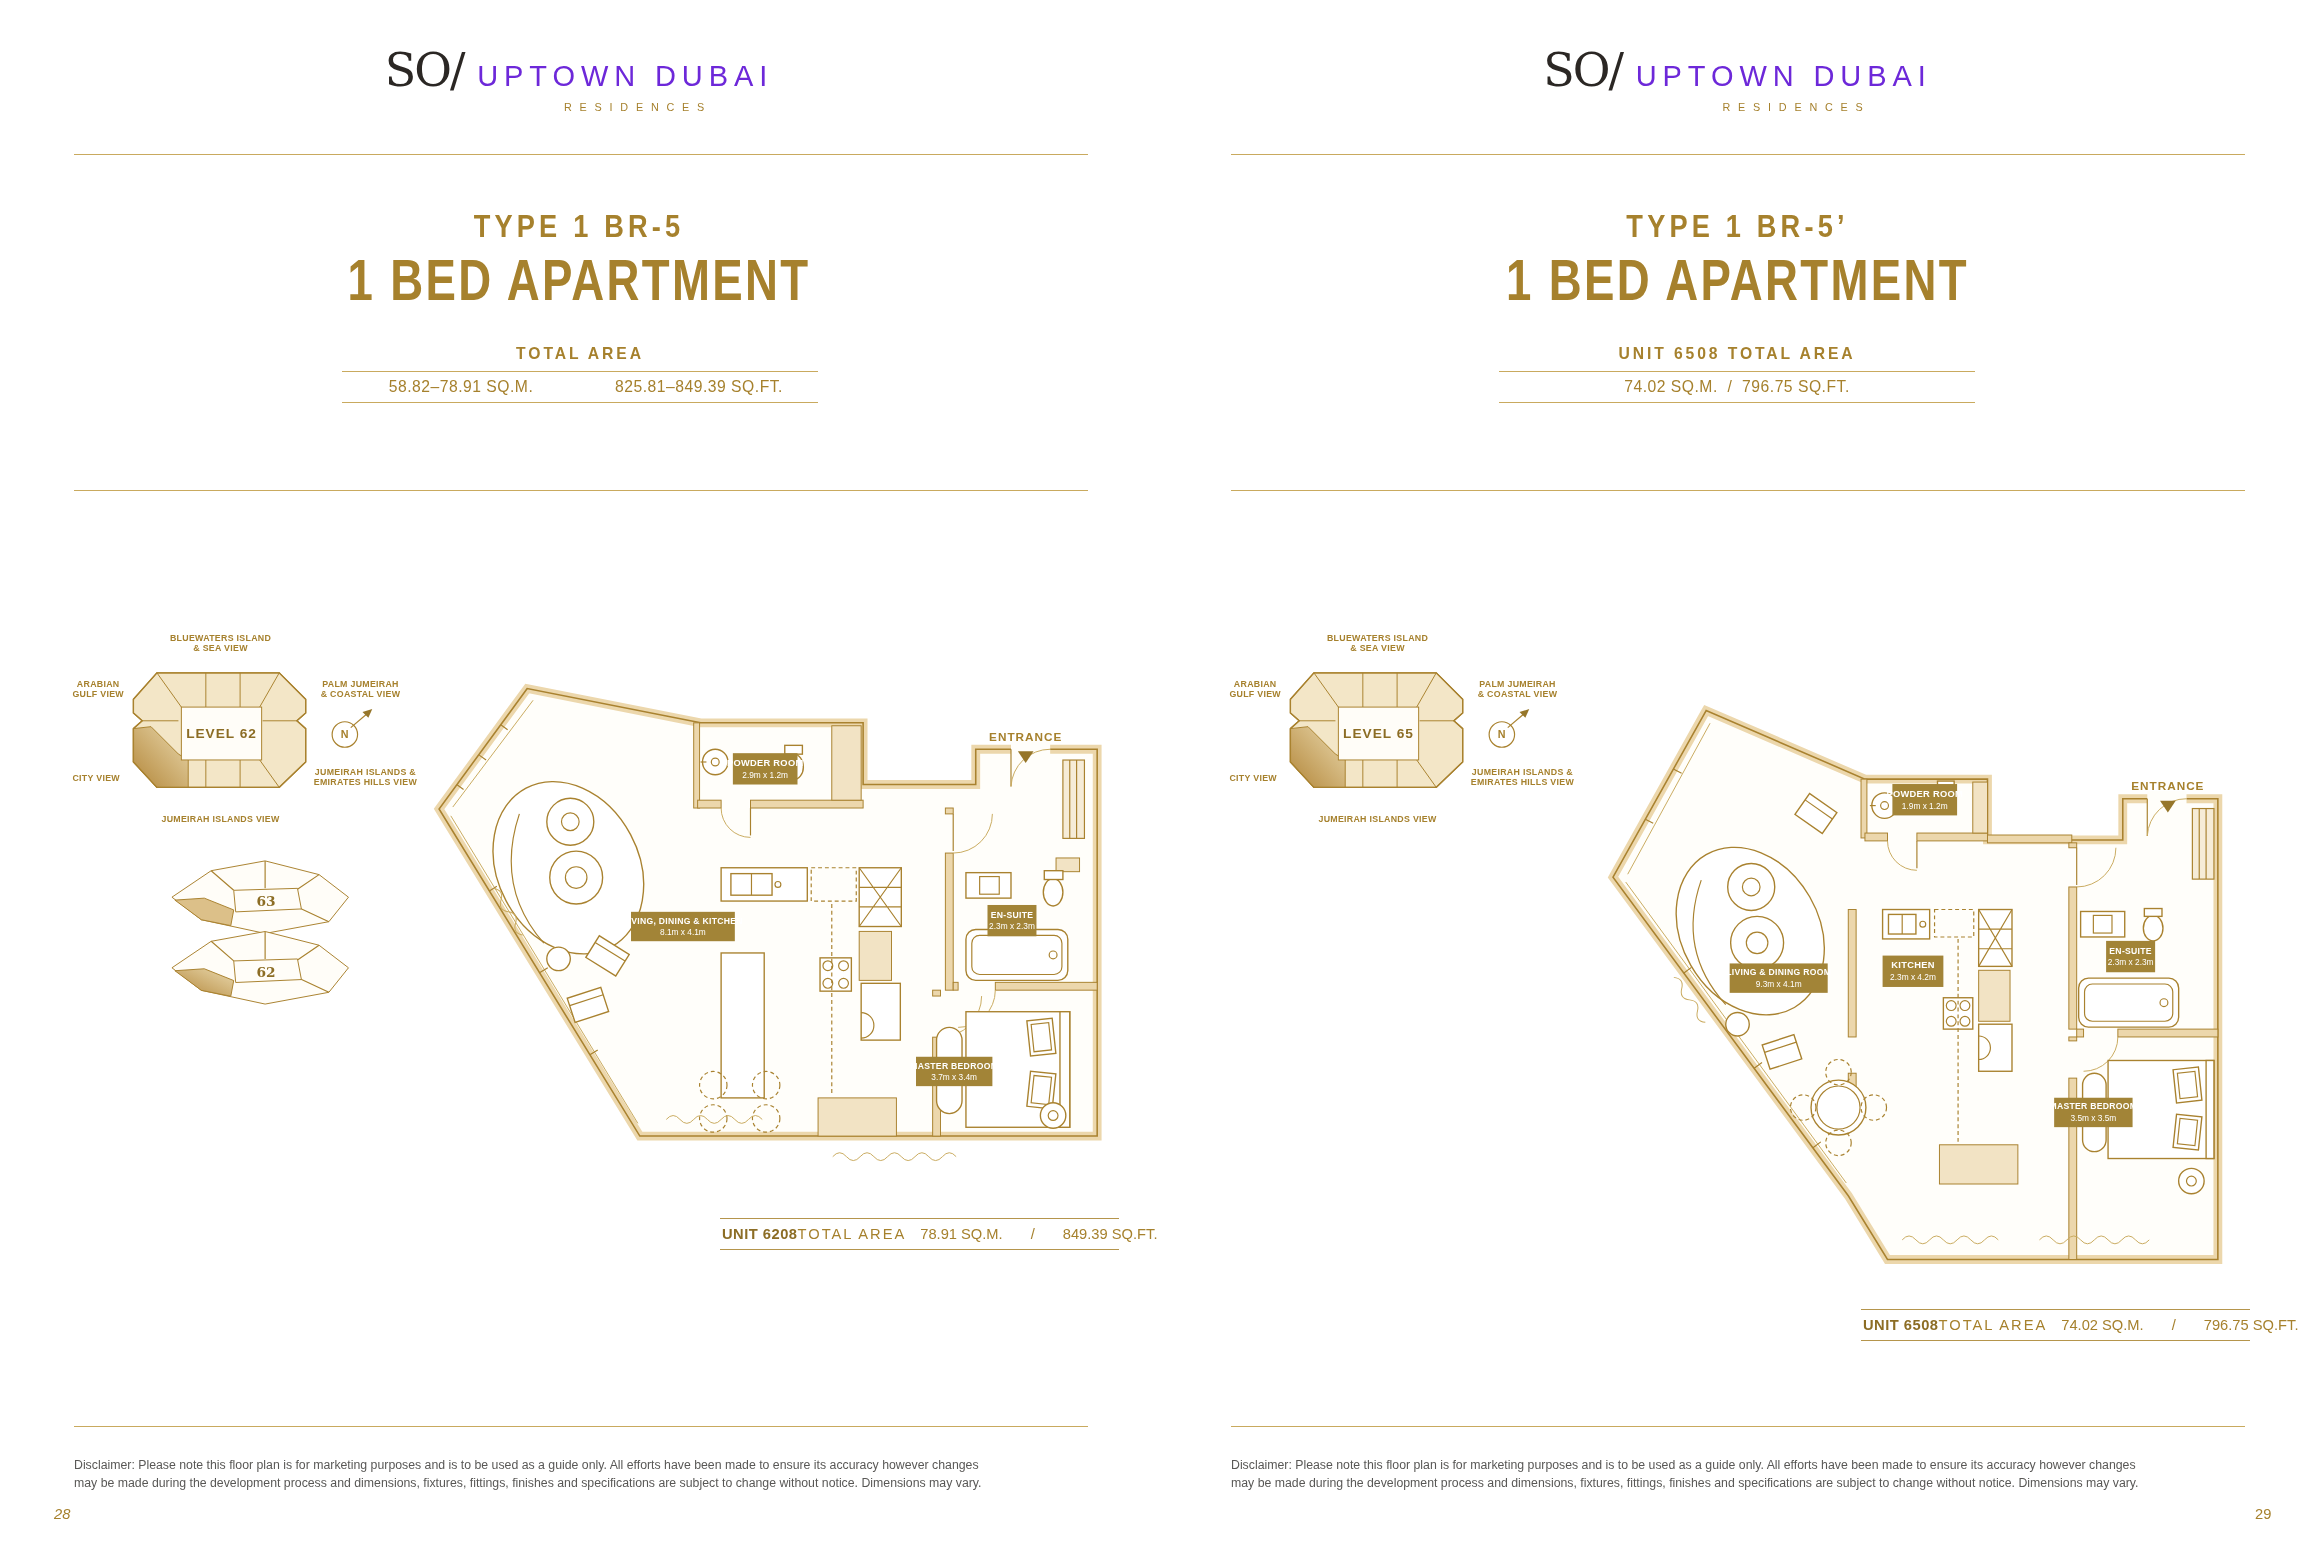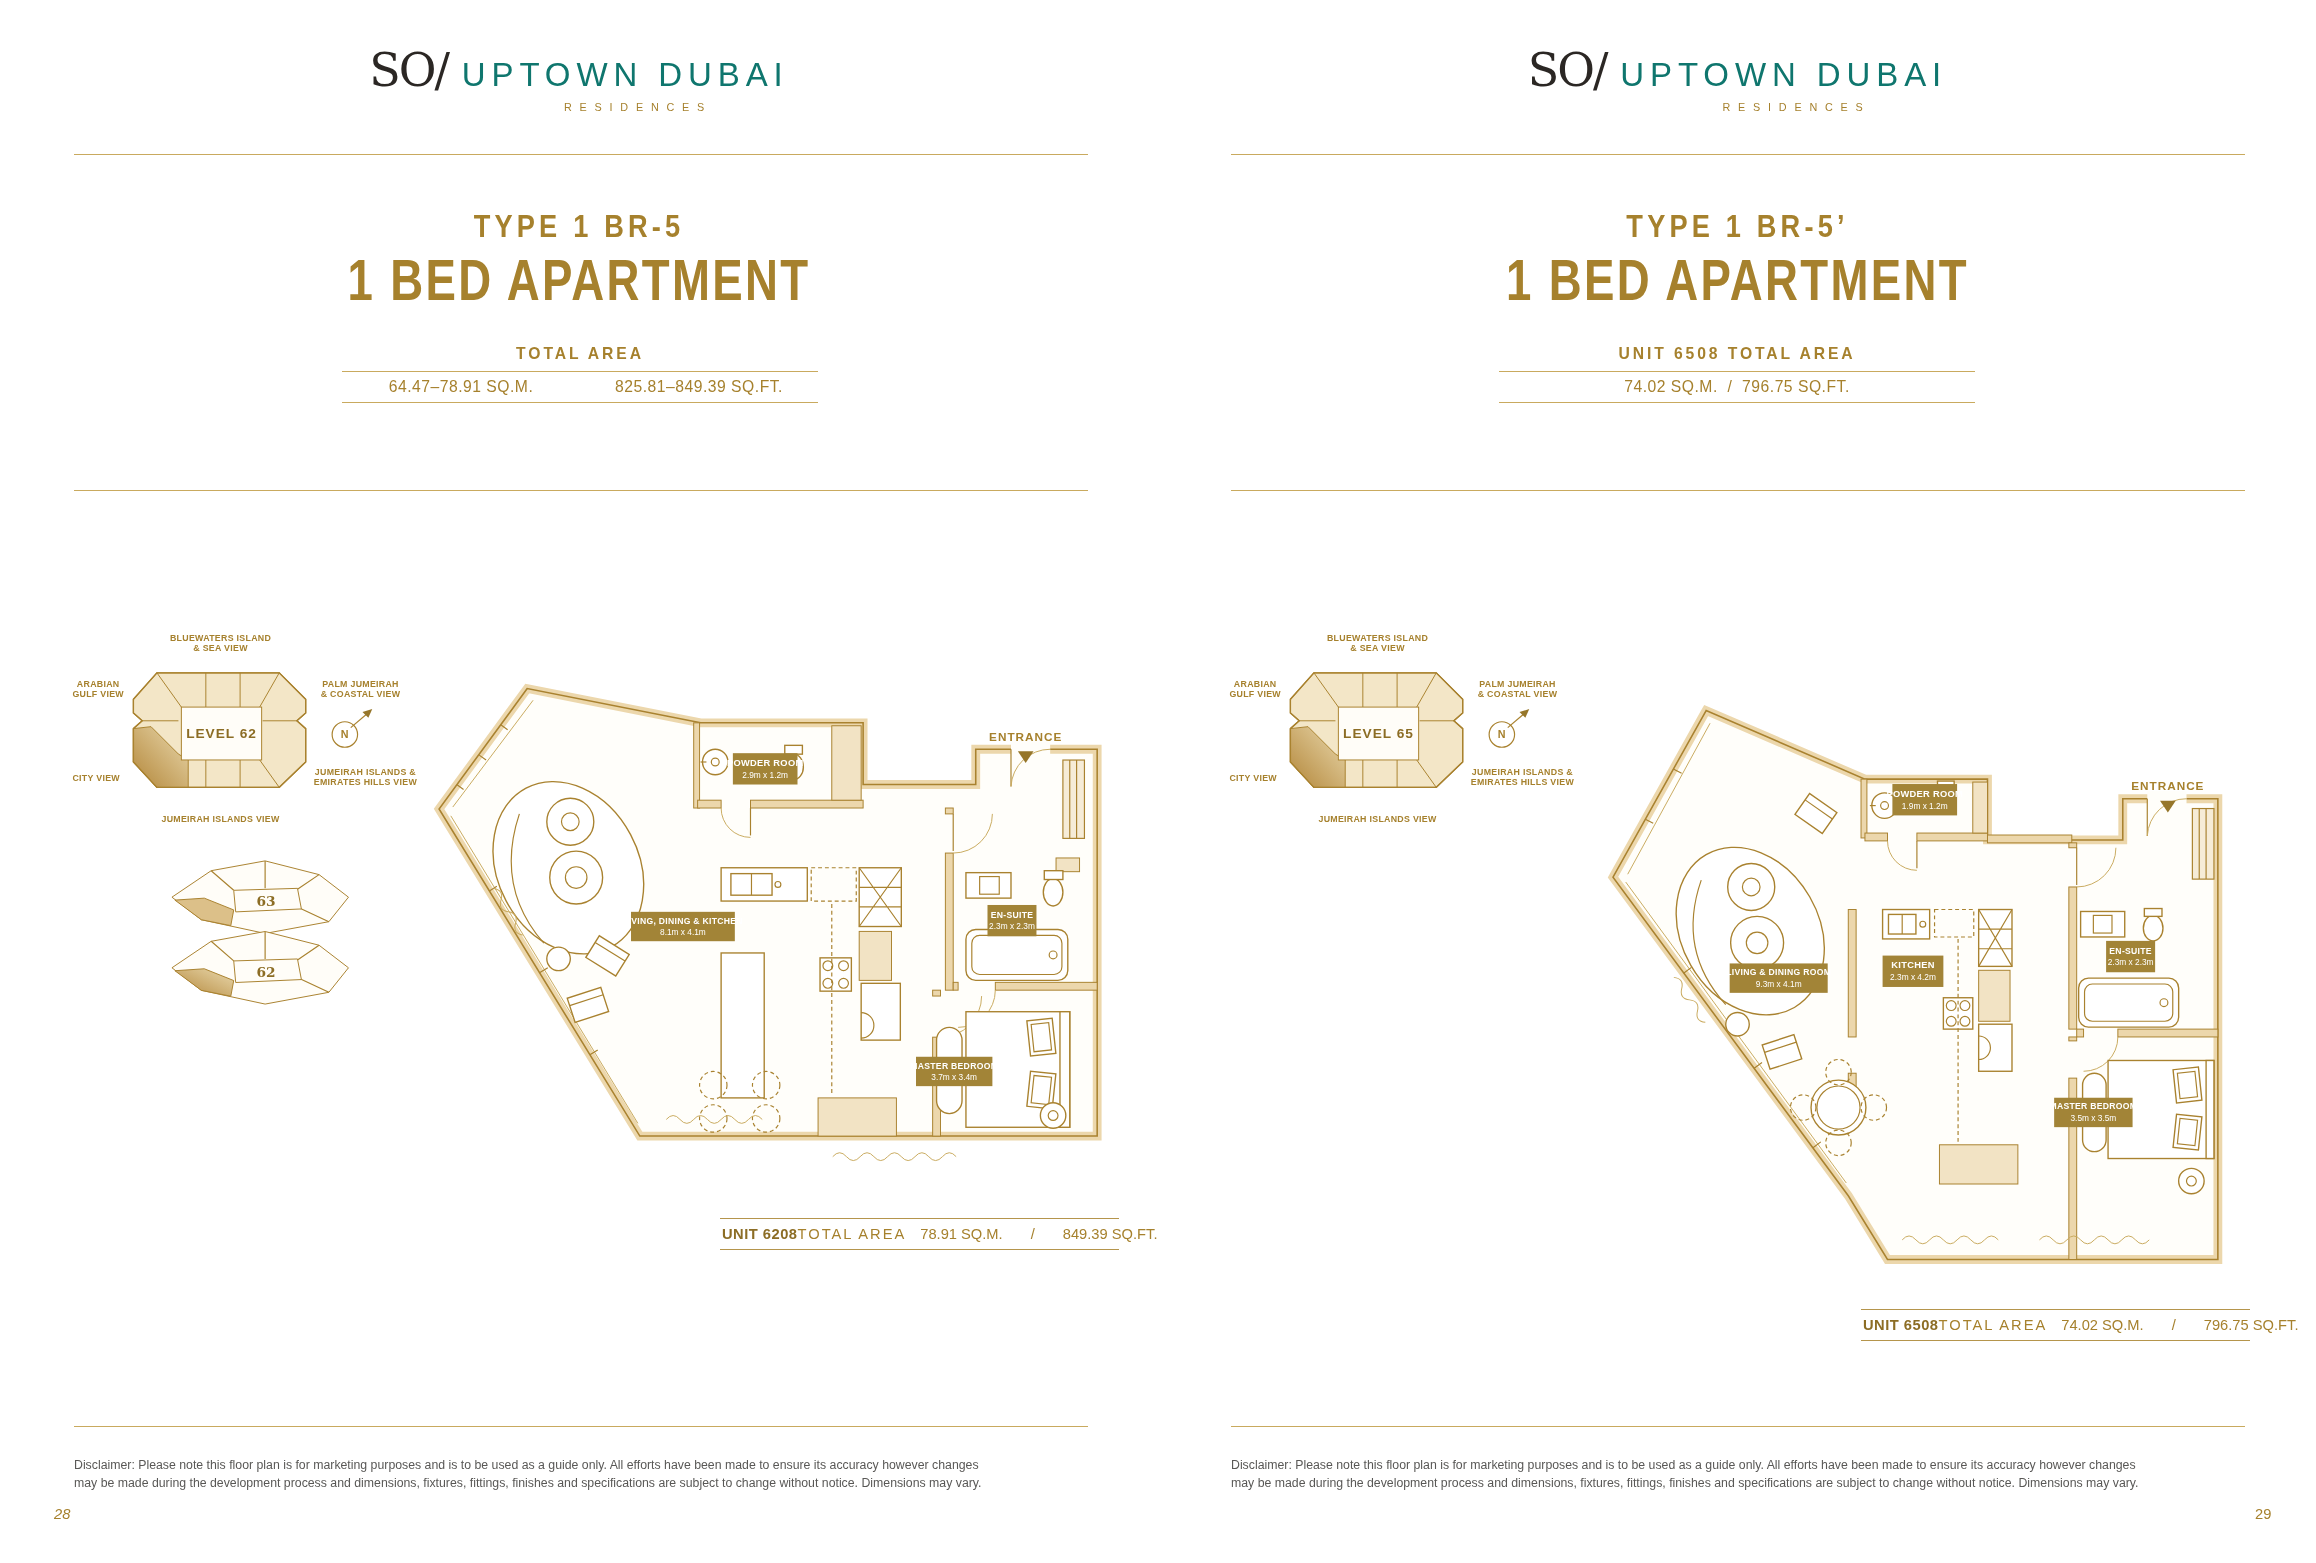--- a/index.html
+++ b/index.html
@@ -5,21 +5,21 @@
   html,body{margin:0;padding:0;background:#ffffff;}
   .canvas{position:relative;width:2316px;height:1563px;background:#ffffff;overflow:hidden;
           font-family:"Liberation Sans",sans-serif;}
   .page{position:absolute;top:0;height:1563px;}
   .page.left{left:0;width:1158px;}
   .page.right{left:1158px;width:1159px;}
 
   
   .logo{position:absolute;top:43px;left:0;width:100%;text-align:center;white-space:nowrap;}
   .logo .mark{font-family:"DejaVu Serif",serif;font-size:46px;color:#2b2724;letter-spacing:-2px;text-align:center;}
-  .logo .name{font-family:"Liberation Sans",sans-serif;font-size:33px;color:#0f766e;
+  .logo .name{font-family:"Liberation Sans",sans-serif;font-size:29px;color:#6d28d9;
               letter-spacing:5.9px;margin-left:13.7px;}
   .logo .tagline{display:block;font-size:10.8px;color:#a6812d;letter-spacing:7.8px;margin-top:3.9px;
                  padding-left:118px;}
   .rule{position:absolute;left:74px;width:1014px;border-top:1.5px solid #c9aa5e;}
   .page.right .rule{left:73px;}
   .rule.r1{top:154px;} .rule.r2{top:490px;} .rule.r3{top:1426px;}
 
   
   .type-title{position:absolute;top:208px;left:0;width:100%;text-align:center;
               font-size:32px;font-weight:bold;color:#a6812d;letter-spacing:4.9px;
@@ -97,21 +97,21 @@
     <span class="tagline">RESIDENCES</span>
   </div>
   <div class="rule r1"></div>
 
   <div class="type-title">TYPE 1 BR-5</div>
   <div class="main-title">1 BED APARTMENT</div>
 
   <div class="area-table">
     <div class="hdr">TOTAL AREA</div>
     <div class="vals">
-      <div class="cell">64.47–78.91 SQ.M.</div>
+      <div class="cell">58.82–78.91 SQ.M.</div>
       <div class="cell">825.81–849.39 SQ.FT.</div>
     </div>
   </div>
 
   <div class="rule r2"></div>
 
   <svg style="left:59px;top:617px" width="372" height="235" viewBox="0 0 380 240">
     <path class="unitfill" d="M100,57 L225,57 L252,84 L252,98 L243,106 L252,114 L252,148 L225,174 L100,174 L76,148 L76,114 L85,106 L76,98 L76,84 Z"></path>
     <g class="ln" style="stroke-width:1">
       <path d="M150,57 L150,92 M185,57 L185,92 M100,57 L125,92 M225,57 L205,92

